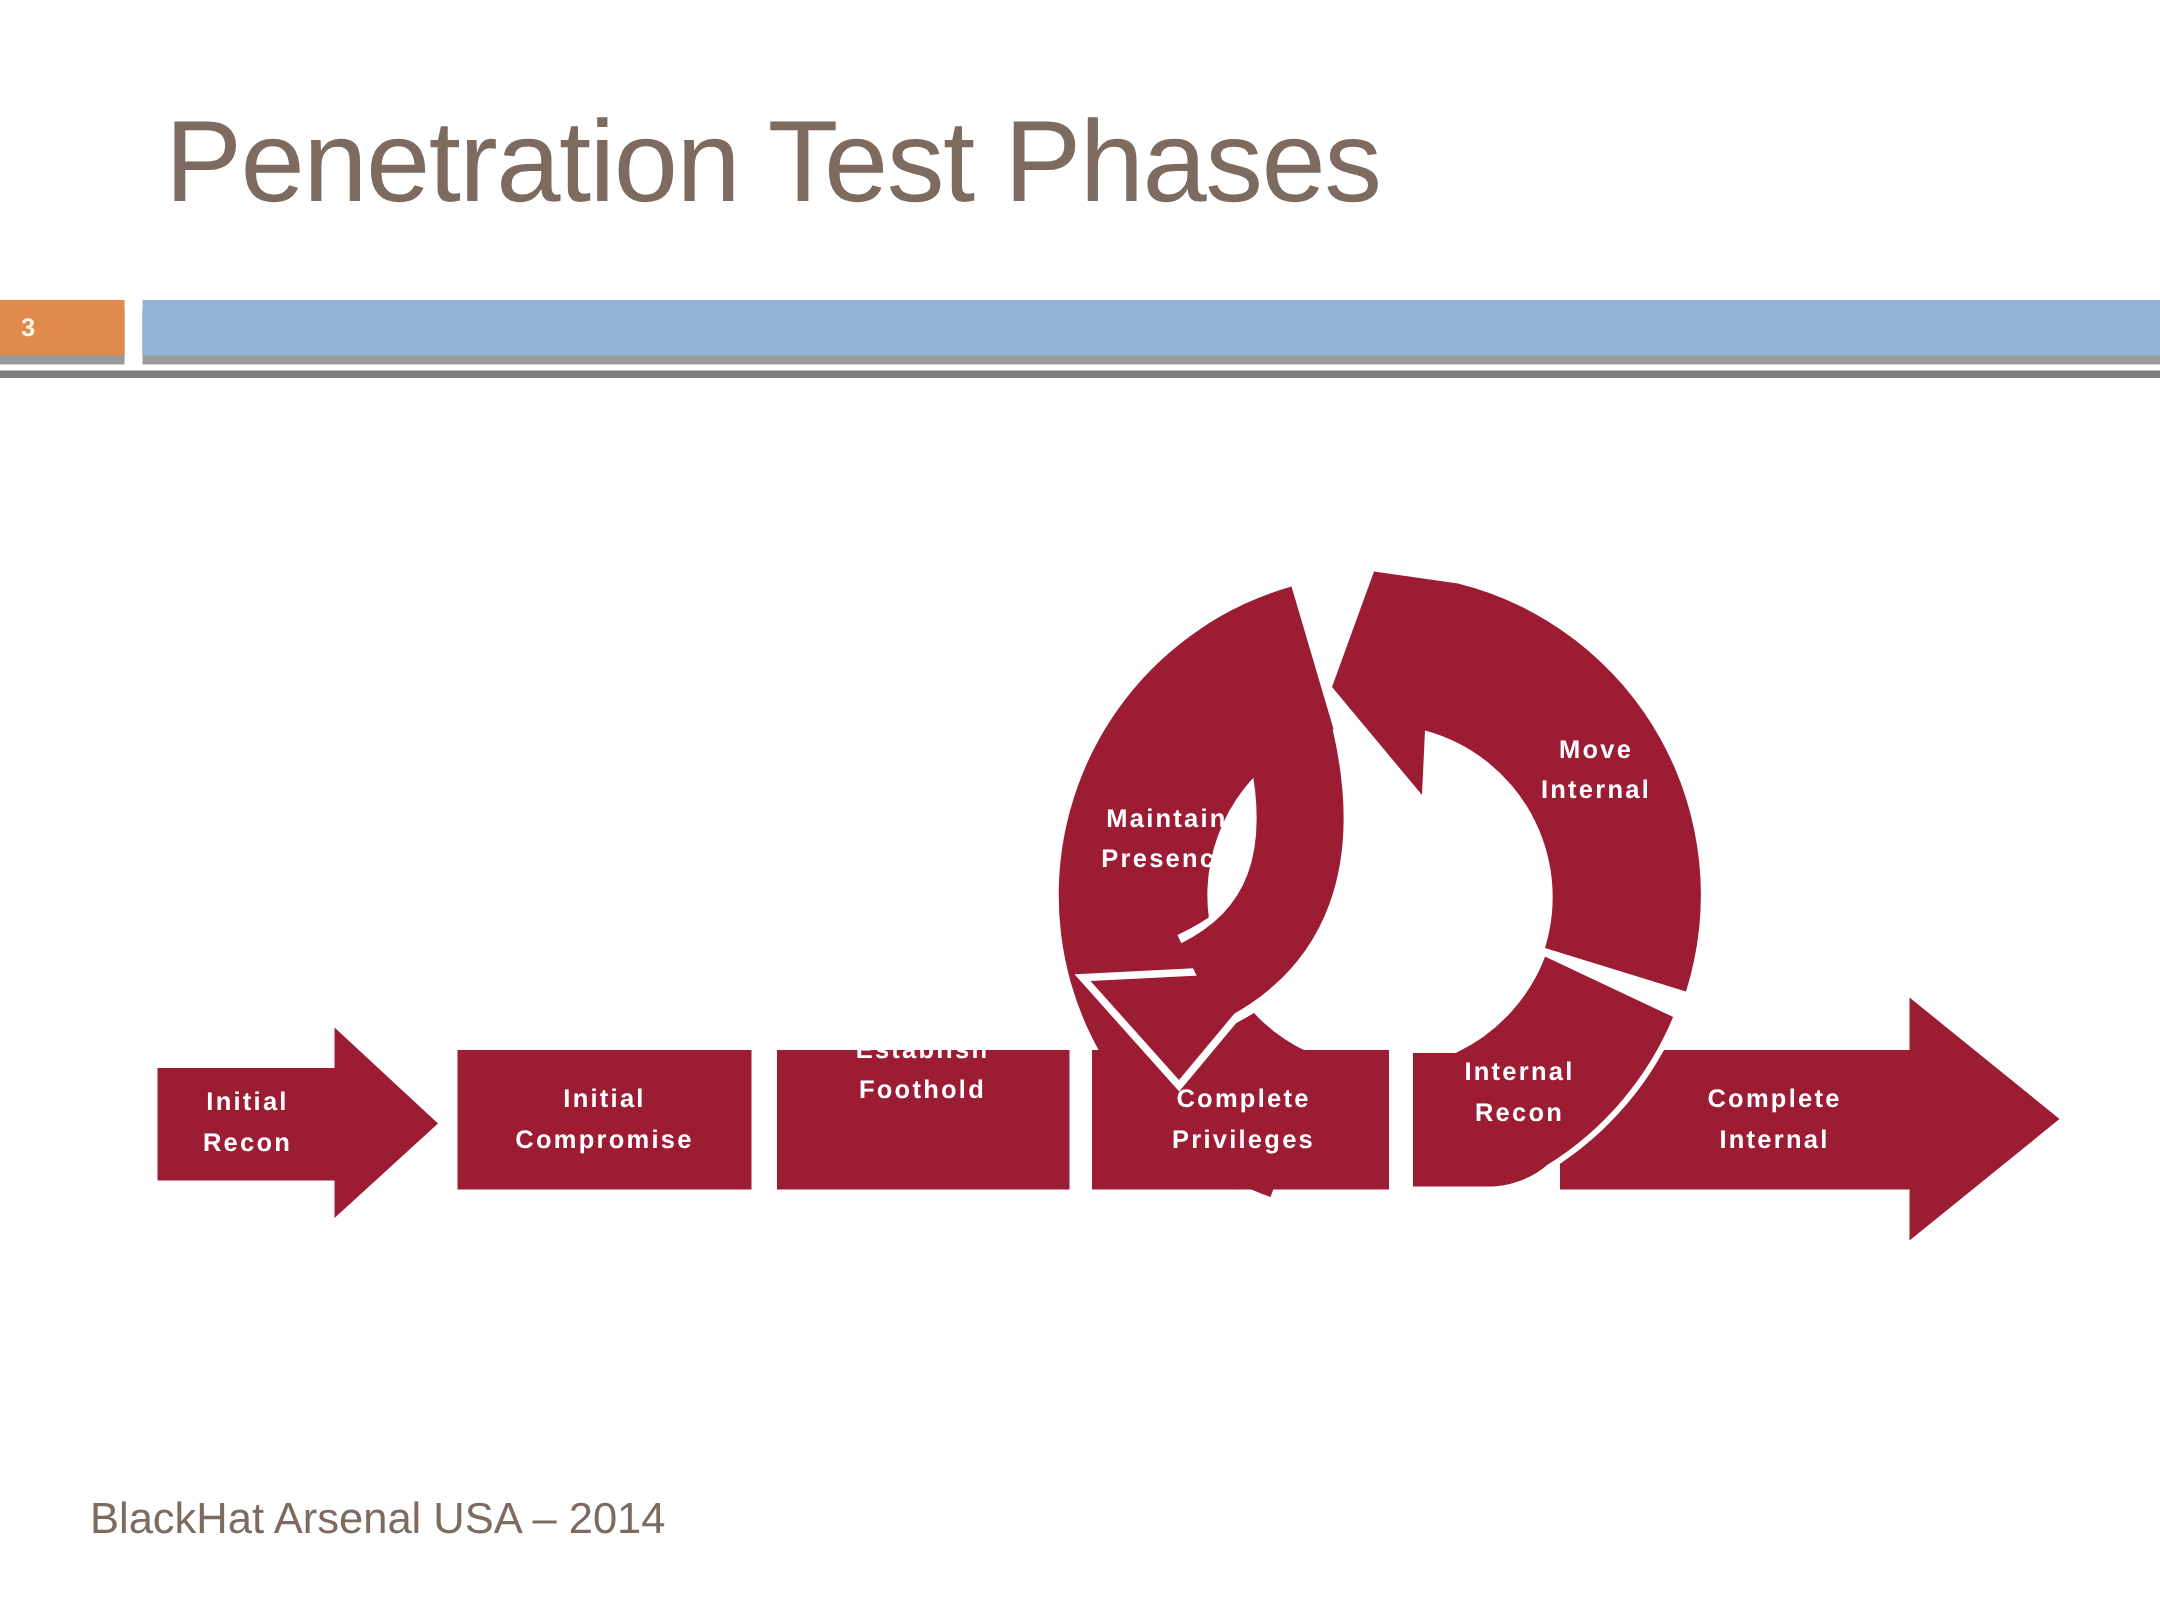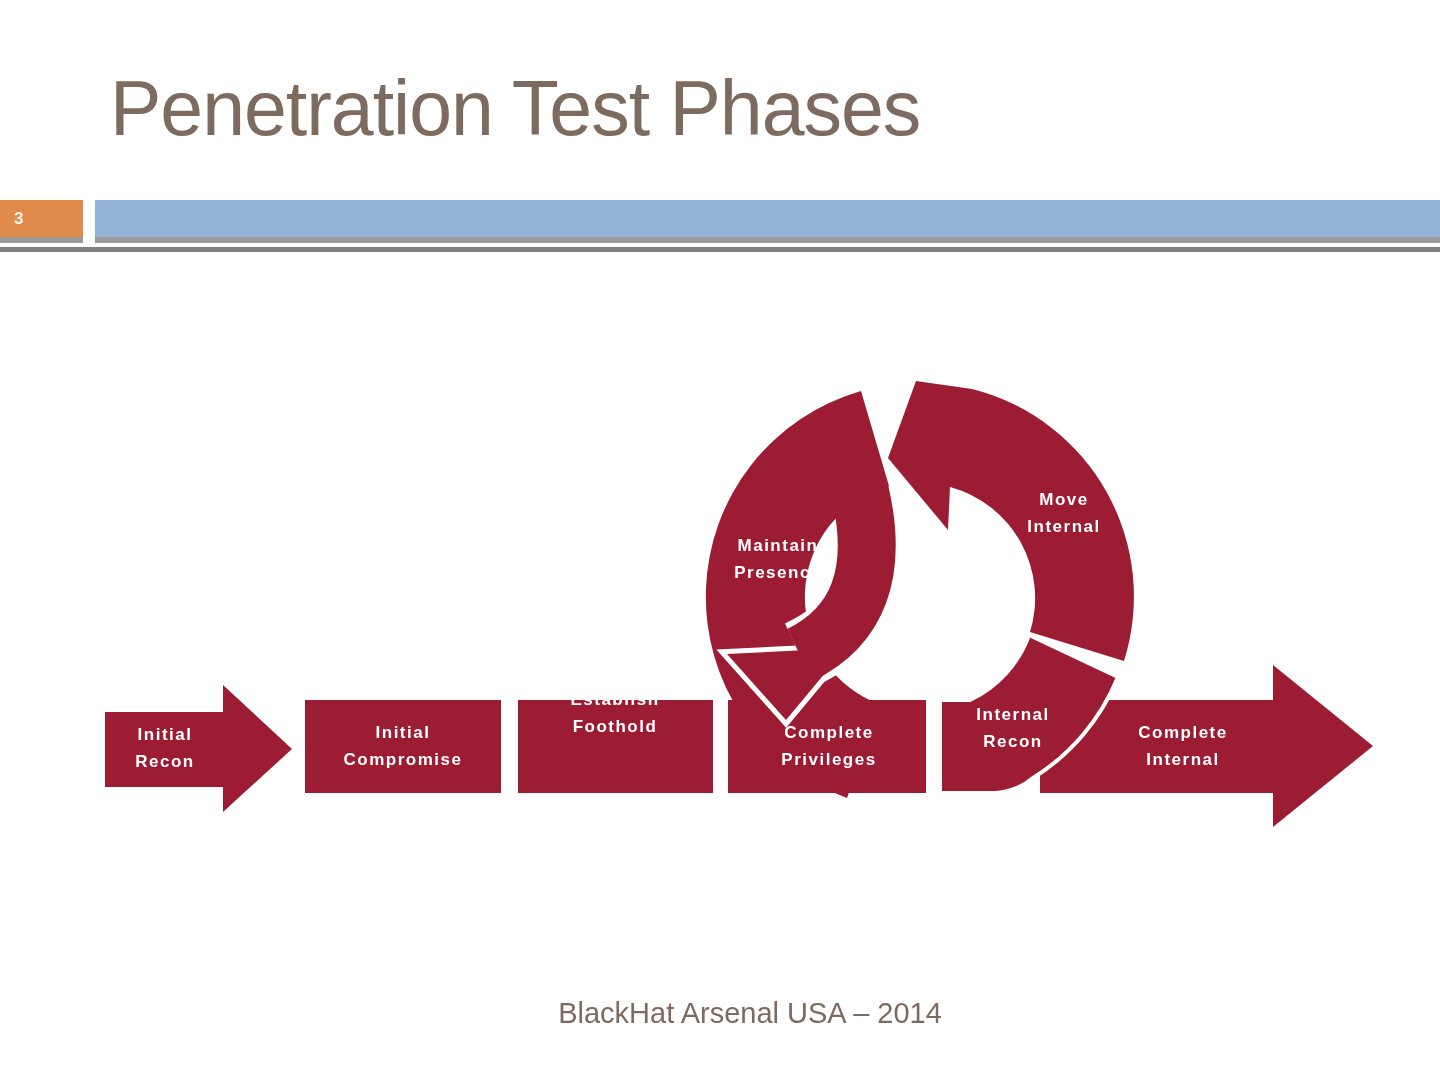--- a/index.html
+++ b/index.html
@@ -58,21 +58,21 @@
     line-height:27px;
     letter-spacing:1.5px;
     text-align:center;
     white-space:nowrap;
     z-index:5;
   }
   .footer{
     position:absolute;
     left:60px;right:0;
     top:997px;
-    text-align:center;
+    text-align:left;
     font-size:29px;
     color:#7D6B60;
   }
 </style>
 </head>
 <body>
 
 <div class="slide">
 
   <div class="title">Penetration Test Phases</div>

